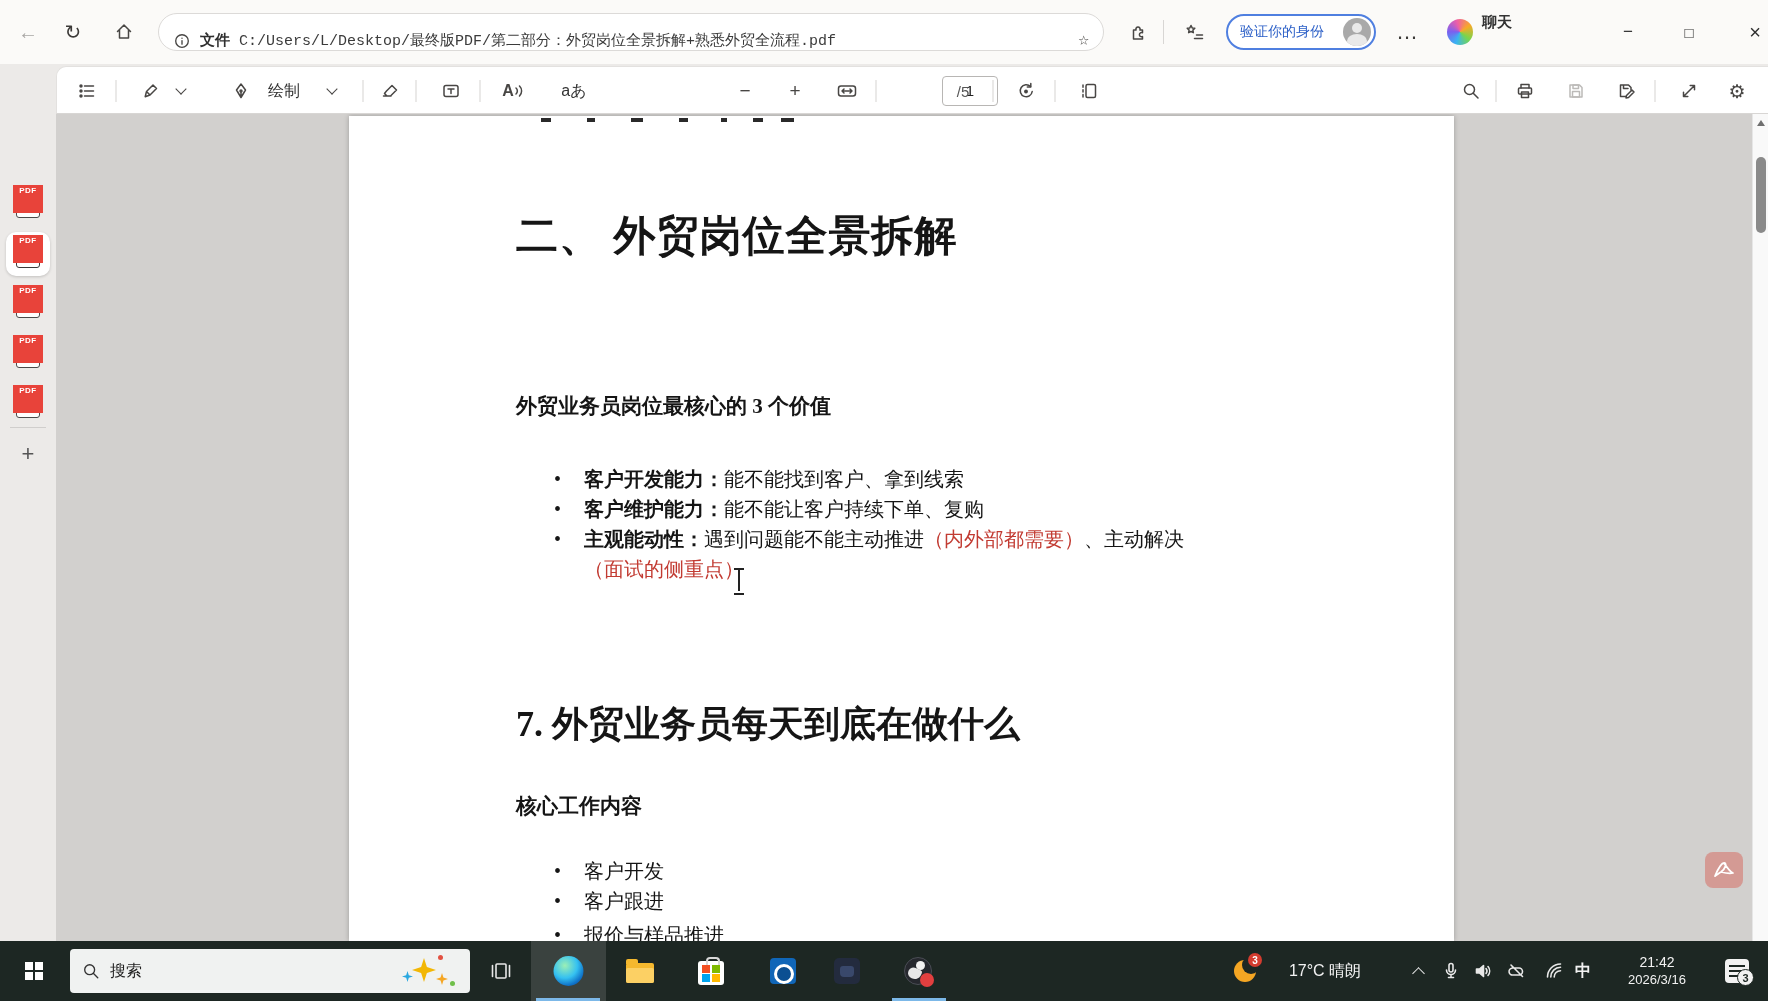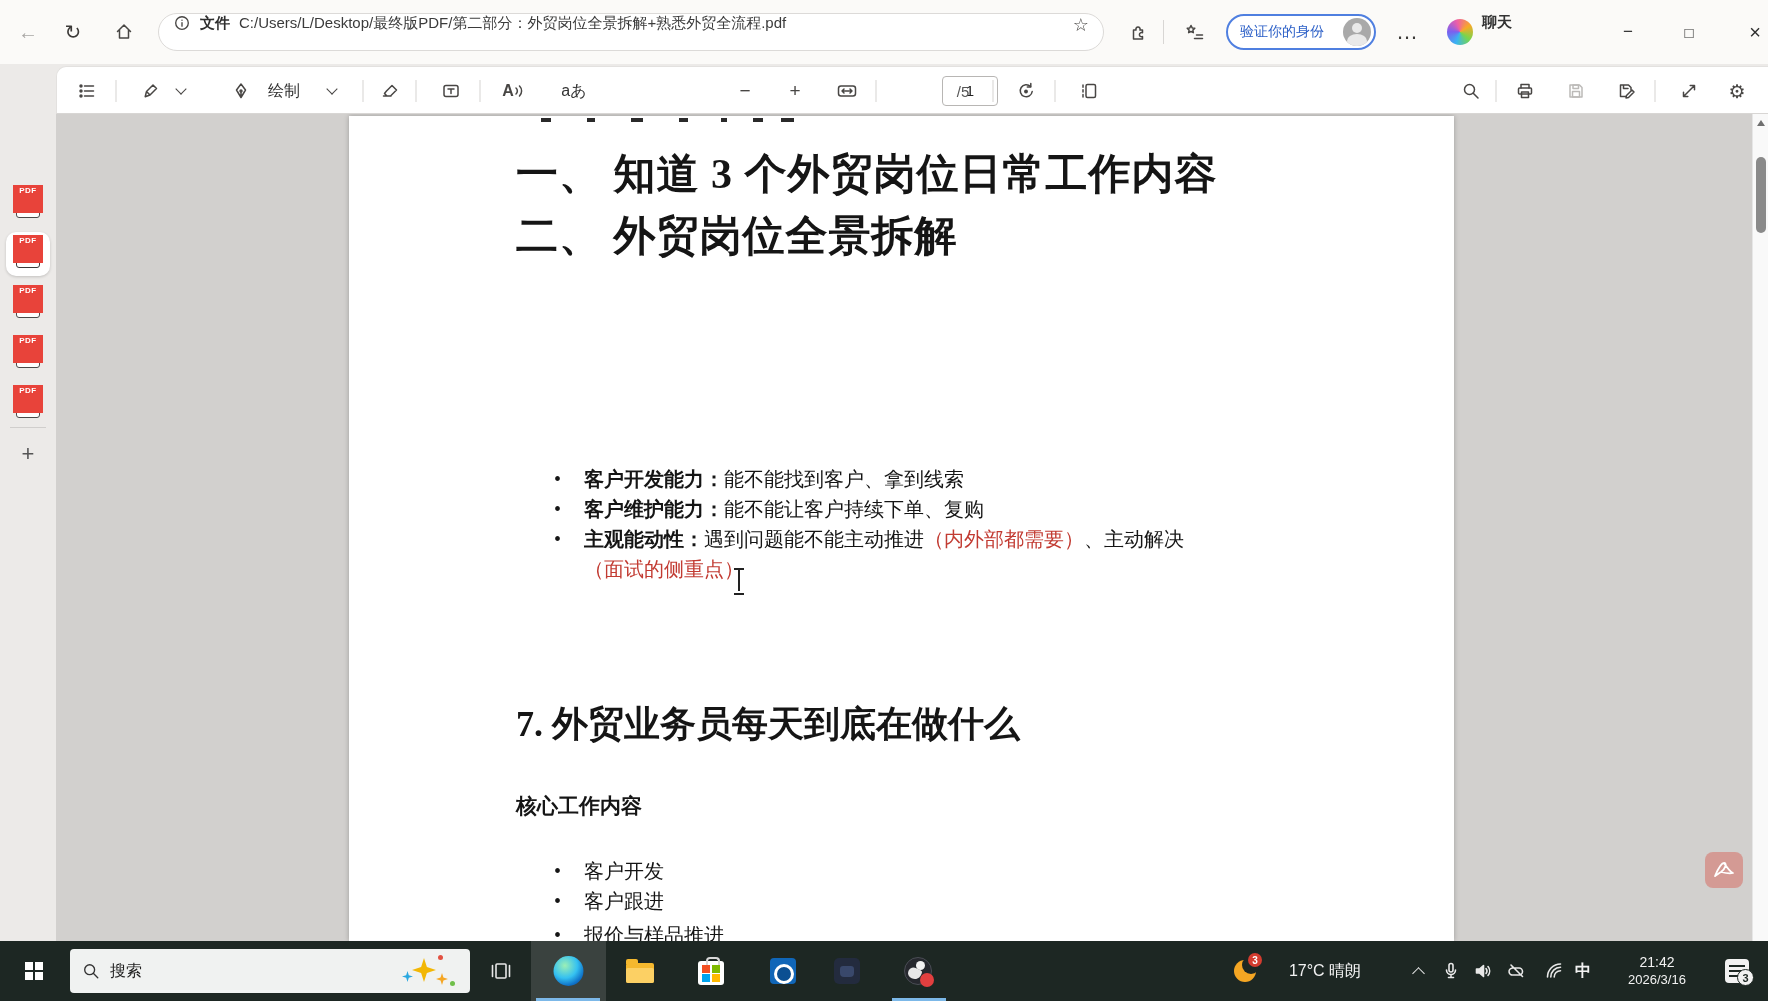--- a/index.html
+++ b/index.html
@@ -3,21 +3,21 @@
 <meta charset="utf-8">
 <style>
   * { margin:0; padding:0; box-sizing:border-box; }
   html,body { width:1768px; height:1001px; overflow:hidden; background:#fff;
     font-family:"Liberation Sans", sans-serif; }
   
   #topbar { position:absolute; left:0; top:0; width:1768px; height:64px; background:#fbfaf8; }
   .tb-btn { position:absolute; top:0; height:64px; display:flex; align-items:center; justify-content:center;
     width:40px; transform:translateX(-50%); color:#3c3a38; font-size:20px; }
   #addressbar { position:absolute; left:158px; top:13px; width:946px; height:38px; background:#fff;
-    border:1px solid #dcdad8; border-radius:19px; display:flex; align-items:flex-start; padding:0 14px; gap:9px; }
+    border:1px solid #dcdad8; border-radius:19px; display:flex; align-items:flex-end; padding:0 14px; gap:9px;font-family:Liberation Mono, monospace; }
   #addressbar .url { flex:1; font-size:15px; color:#3b3b3b; white-space:nowrap; overflow:hidden; }
   #addressbar .proto { font-size:15px; color:#2f2f2f; font-weight:bold; }
   .vdiv { position:absolute; top:20px; width:1px; height:24px; background:#d8d6d4; }
   #verify-pill { position:absolute; left:1226px; top:14px; width:150px; height:36px; border:2px solid #4f7fe0;
     border-radius:18px; background:#fff; display:flex; align-items:center; justify-content:space-between;
     padding:0 3px 0 12px; }
   #verify-pill .vtext { color:#2b5fc7; font-size:14px; white-space:nowrap; }
   .avatar { width:28px; height:28px; border-radius:50%; background:#a9a9a9; position:relative; overflow:hidden; }
   .avatar::before { content:""; position:absolute; left:9px; top:5px; width:10px; height:10px; border-radius:50%; background:#e9e9e9; }
   .avatar::after { content:""; position:absolute; left:4px; top:16px; width:20px; height:14px; border-radius:50%; background:#e9e9e9; }
@@ -312,23 +312,23 @@
   <div id="page">
 
     <span class="cutmark" style="left:192px;width:10px;"></span>
     <span class="cutmark" style="left:238px;width:8px;"></span>
     <span class="cutmark" style="left:282px;width:12px;"></span>
     <span class="cutmark" style="left:330px;width:9px;"></span>
     <span class="cutmark" style="left:372px;width:6px;"></span>
     <span class="cutmark" style="left:404px;width:10px;"></span>
     <span class="cutmark" style="left:432px;width:13px;"></span>
 
-    <div class="h1" style="top:30px;">一、 知道 3 个外贸岗位日常工作内容</div>
     <div class="h1" style="top:92px;">二、 外贸岗位全景拆解</div>
 
+    <div class="subbold" style="top:276px;">外贸业务员岗位最核心的 3 个价值</div>
 
     <div class="bullets" style="top:348px;">
       <div class="brow">
         <span class="dot">•</span><b>客户开发能力：</b><span>能不能找到客户、拿到线索</span>
       </div>
       <div class="brow">
         <span class="dot">•</span><b>客户维护能力：</b><span>能不能让客户持续下单、复购</span>
       </div>
       <div class="brow">
         <span class="dot">•</span><b>主观能动性：</b><span>遇到问题能不能主动推进</span><span class="red">（内外部都需要）</span><span>、主动解决</span>

